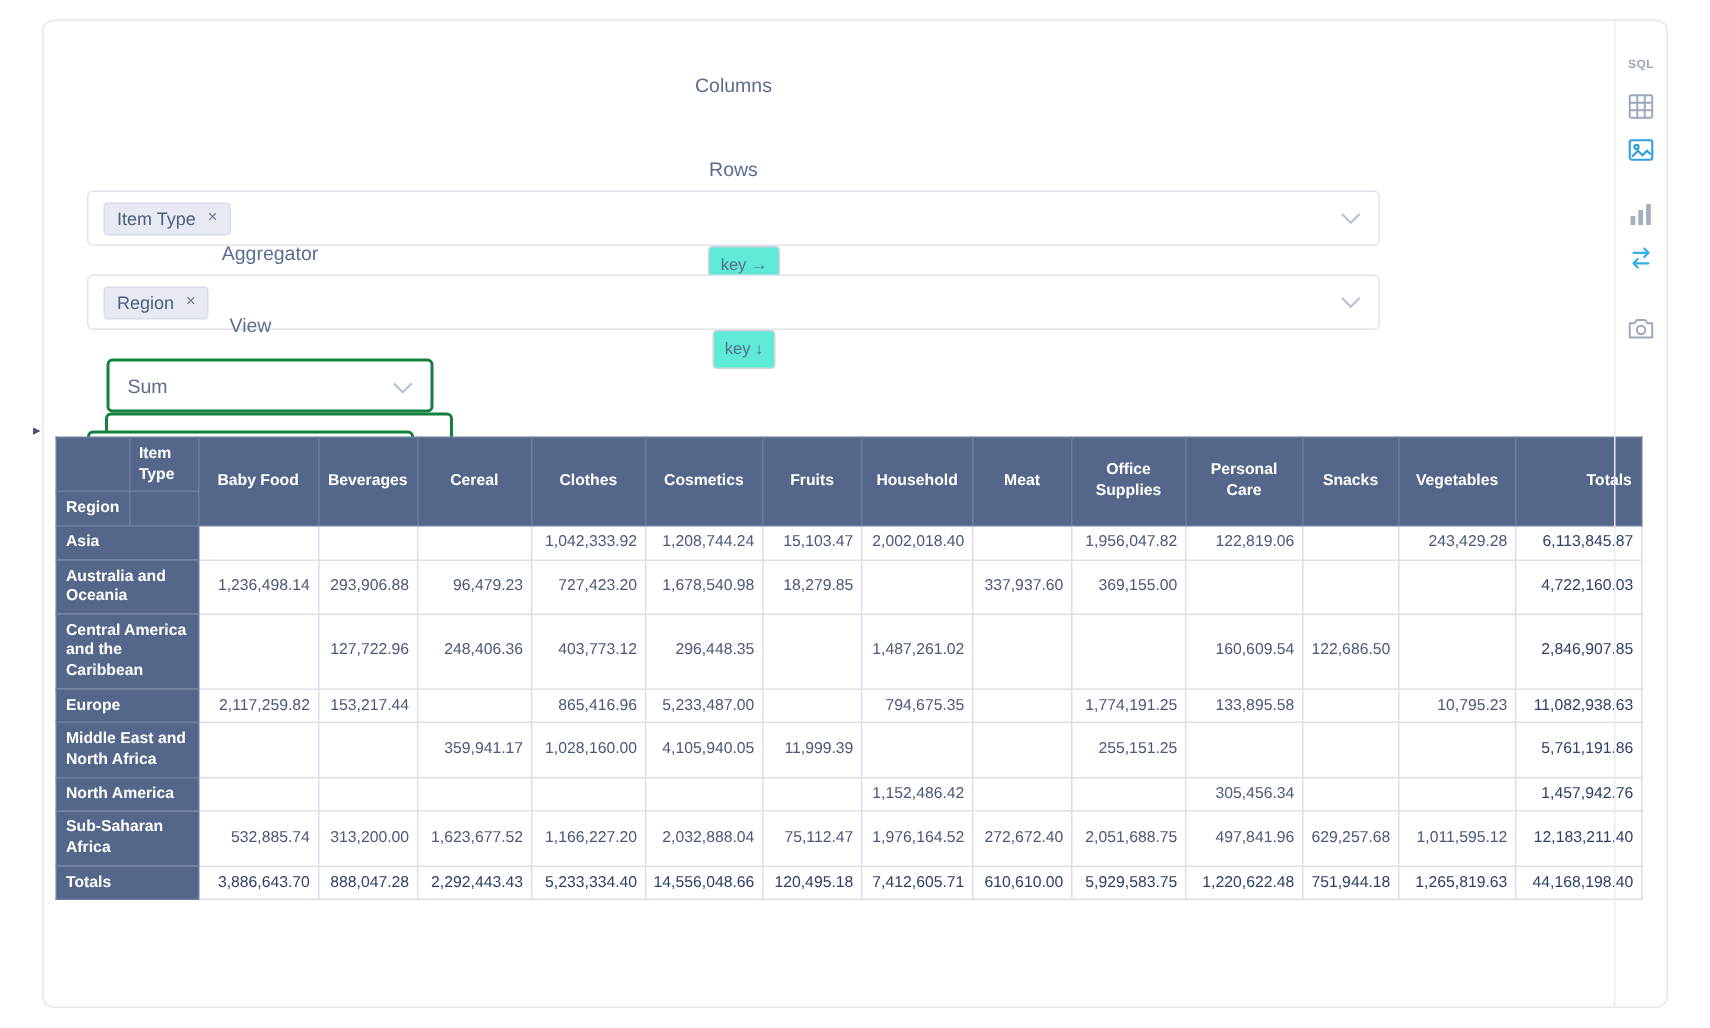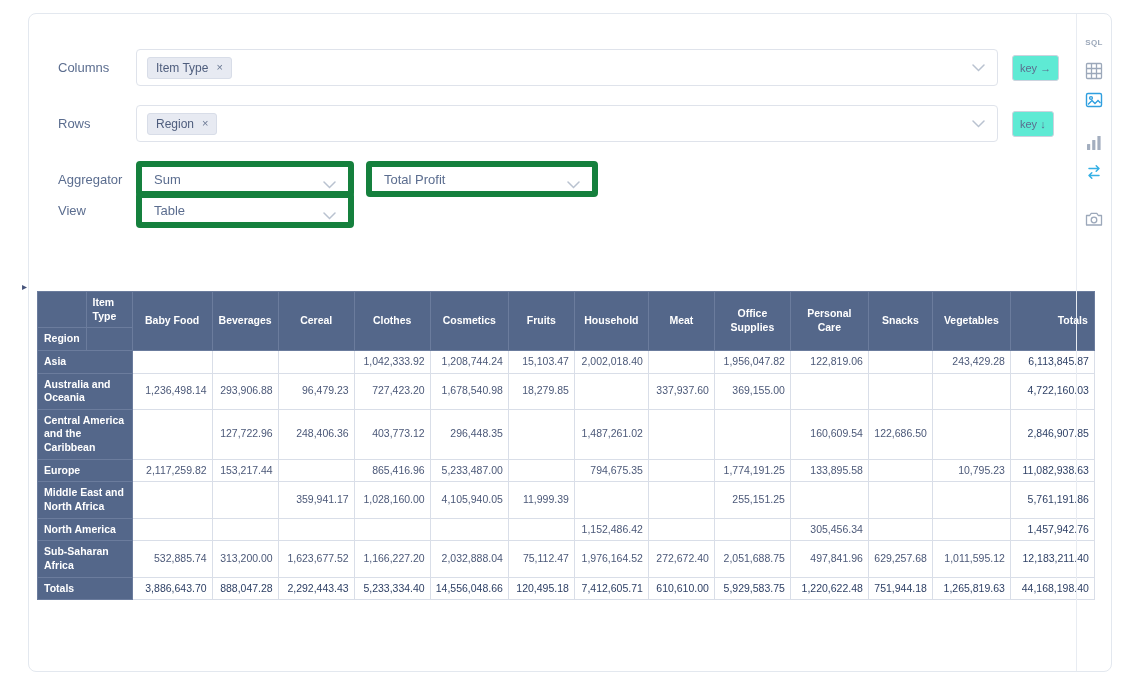--- a/index.html
+++ b/index.html
@@ -20,44 +20,44 @@
     position:relative;overflow:hidden;
   }
   .card{
     position:absolute;left:28px;top:13px;width:1084px;height:659px;
     border:1px solid #e3e8ef;border-radius:8px;background:#fff;
   }
   .collapse-arrow{
     position:absolute;left:22px;top:281px;font-size:10px;color:#44527a;cursor:pointer;
   }
   
-  .control-row{position:absolute;left:29px;display:flex;align-items:center;}
+  .control-row{position:absolute;left:29px;display:flex;align-items:center;flex-direction:column;}
   .row-columns{top:35px;}
   .row-rows{top:91px;}
   .row-agg{top:147px;}
-  .row-view{top:178px;}
+  .row-view{top:195px;}
   .control-label{flex:0 0 78px;font-size:13px;color:var(--text-slate);}
   .multiselect{
     width:862px;height:37px;border:1px solid #dfe3eb;border-radius:4px;background:#fff;
     display:flex;align-items:center;padding:0 34px 0 10px;position:relative;cursor:pointer;
   }
   .multiselect .chevron,.select .chevron{position:absolute;right:12px;top:14px;line-height:0;}
   .chip{
     background:#e7eaf2;border:1px solid #d8dde8;border-radius:3px;
     font-size:12px;color:#4e5d7d;padding:3px 8px;display:inline-flex;gap:8px;align-items:center;
   }
   .chip-x{color:#6a7893;font-size:11px;cursor:pointer;line-height:1;}
   .key-btn{
     margin-left:14px;height:26px;min-width:40px;border:1px solid #ccd3de;background:#5eead4;
     border-radius:3px;color:var(--text-slate);font-size:11px;display:inline-flex;
     align-items:center;gap:3px;padding:0 7px;cursor:pointer;font-family:inherit;
   }
   .key-arrow{font-size:11px;}
   .select{
-    width:218px;height:36px;border:6px solid #15803d;border-radius:4px;background:#fff;
+    width:218px;height:36px;border:2px solid #15803d;border-radius:4px;background:#fff;
     position:relative;display:flex;align-items:center;padding:0 30px 0 12px;
     font-size:13px;color:var(--text-slate);cursor:pointer;
   }
   .select.field{width:232px;margin-left:12px;}
   .hide-link{
     position:absolute;top:246px;left:8px;width:1040px;text-align:center;
     font-size:13.5px;color:var(--text-slate);cursor:pointer;
   }
   
   .table-wrap{position:absolute;top:277px;left:8px;}

